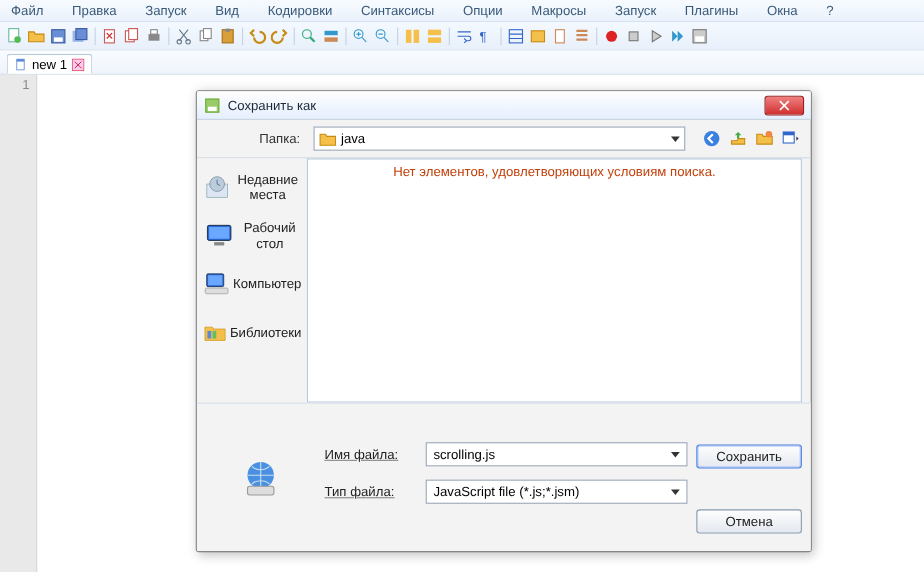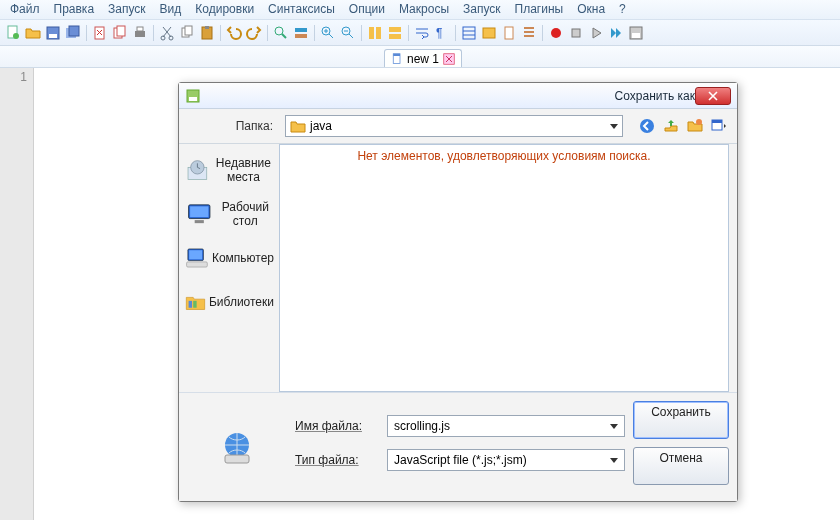--- a/index.html
+++ b/index.html
@@ -1,42 +1,42 @@
 <!DOCTYPE html>
 <html><head>
 <meta charset="utf-8">
 <style>
   * { box-sizing: border-box; margin: 0; padding: 0; font-family: "Segoe UI", Tahoma, sans-serif; font-size: 12px; }
   body { width: 840px; height: 520px; background: #fff; overflow: hidden; position: relative; }
 
   
-  .menubar { height: 20px; background: linear-gradient(#f7fbff,#eaf2fb); display: flex; padding: 0 4px; gap: 2px; border-bottom: 1px solid #d6e2ef; }
+  .menubar { height: 20px; background: linear-gradient(#f7fbff,#eaf2fb); display: flex; align-items: center; padding: 0 4px; gap: 14px; border-bottom: 1px solid #d6e2ef; }
   .menubar span { color: #3a5a7a; padding: 2px 6px; cursor: default; }
 
   
   .toolbar { height: 26px; background: linear-gradient(#f4f9ff,#e8f0fa); border-bottom: 1px solid #cfdbe8; display: flex; align-items: center; padding: 0 4px; gap: 2px; }
   .tbtn { width: 18px; height: 18px; display: flex; align-items: center; justify-content: center; cursor: default; }
   .tsep { width: 1px; height: 16px; background: #c4d2e2; margin: 0 2px; }
   .tbtn svg { width: 16px; height: 16px; }
 
   
-  .tabs { height: 22px; background: linear-gradient(#f9fcff,#eef4fb); border-bottom: 1px solid #cfdbe8; display: flex; align-items: end; padding-left: 6px; justify-content: center; }
+  .tabs { height: 22px; background: linear-gradient(#f9fcff,#eef4fb); border-bottom: 1px solid #cfdbe8; display: flex; align-items: end; padding-left: 6px; }
   .tab { background: #fefffe; border: 1px solid #b7c8dc; border-bottom: none; border-radius: 3px 3px 0 0; height: 18px; display: flex; align-items: center; gap: 4px; padding: 0 6px; }
   .tab-icon { width: 12px; height: 12px; }
   .tab-close { width: 12px; height: 12px; }
 
   
   .editor { display: flex; height: calc(520px - 20px - 26px - 22px); }
   .gutter { width: 34px; background: #e9e9e9; border-right: 1px solid #d0d0d0; color: #8a8a8a; text-align: right; padding: 2px 6px 0 0; }
   .canvas { flex: 1; background: #fff; }
 
   
   .dialog { position: absolute; left: 178px; top: 82px; width: 560px; height: 420px; background: #f3f3f3; border: 1px solid #7a7a7a; box-shadow: 2px 2px 10px rgba(0,0,0,.25); border-radius: 3px; display: flex; flex-direction: column; }
   .titlebar { height: 26px; background: linear-gradient(#fdfdfd,#e6efff); border-bottom: 1px solid #c7d3e2; display: flex; align-items: center; padding: 0 6px; }
-  .titlebar .title { flex: 1; color: #1a2a3a; padding-left: 4px; text-align: right; }
+  .titlebar .title { flex: 1; color: #1a2a3a; padding-left: 4px; }
   .titlebar .t-icon { width: 16px; height: 16px; margin-right: 2px; }
   .t-close { width: 36px; height: 18px; background: linear-gradient(#f08080,#d03030); border: 1px solid #9a2020; border-radius: 3px; display: flex; align-items: center; justify-content: center; color: #fff; font-weight: bold; }
 
   
   .folder-row { height: 34px; display: flex; align-items: center; padding: 4px 8px 4px 0; gap: 6px; justify-content: space-between; }
   .navside-spacer { width: 100px; text-align: right; padding-right: 6px; color: #333; }
   .folder-combo { flex: 1; height: 22px; background: #fff; border: 1px solid #9aa7b6; display: flex; align-items: center; padding: 4px 4px; gap: 4px; }
   .folder-combo .cb-arrow { margin-left: auto; }
   .cb-arrow { width:0;height:0;border-left:4px solid transparent;border-right:4px solid transparent;border-top:5px solid #333; }
   .navbtns { display: flex; gap: 4px; padding-left: 8px; }
@@ -48,21 +48,21 @@
   .navitem { width: 90px; display: flex; flex-direction: row; align-items: center; gap: 2px; color: #222; text-align:center; }
   .navitem .nicon { width: 40px; height: 36px; }
   .listpane { flex: 1; background: #fff; border: 1px solid #b7c8dc; margin: 0 8px 0 0; display: flex; align-items: flex-start; justify-content: center; padding-top: 4px; color: #c2410c; }
 
   
   .dlg-bottom { padding: 8px; display: grid; grid-template-columns: 100px 1fr 96px; column-gap: 8px; row-gap: 8px; align-items: center; background: #f3f3f3; border-top: 1px solid #d6dee8; }
   .dlg-bottom .bicon { grid-column: 1; grid-row: 1 / span 2; display:flex; align-items:center; justify-content:center; }
   .field-label { text-align: left; color: #222; text-decoration: underline; text-decoration-color: #888; }
   .combo { height: 22px; background: #fff; border: 1px solid #9aa7b6; display: flex; align-items: center; padding: 0 6px; }
   .combo .cb-arrow { margin-left: auto; }
-  .btn { height: 38px; background: linear-gradient(#fdfdfd,#e4e9f0); border: 1px solid #8a9ab0; border-radius: 3px; text-align: center; line-height: 20px; color: #222; }
+  .btn { height: 22px; background: linear-gradient(#fdfdfd,#e4e9f0); border: 1px solid #8a9ab0; border-radius: 3px; text-align: center; line-height: 20px; color: #222; margin-top: 29px; }
   .btn.primary { border: 1px solid #4a7fe0; box-shadow: inset 0 0 0 1px #9fc0ff; }
 
   
   .ficon { display:inline-block; }
 </style>
 </head>
 <body>
 
 <div class="menubar">
   <span>Файл</span>

